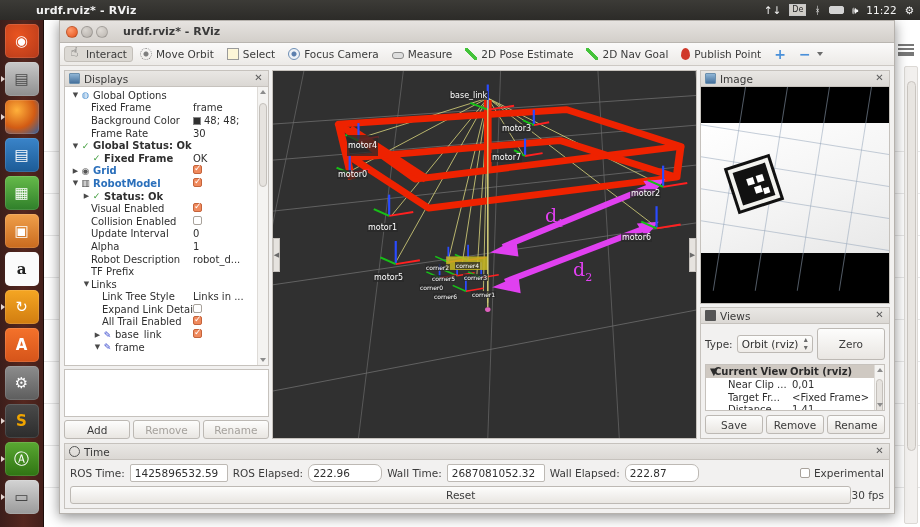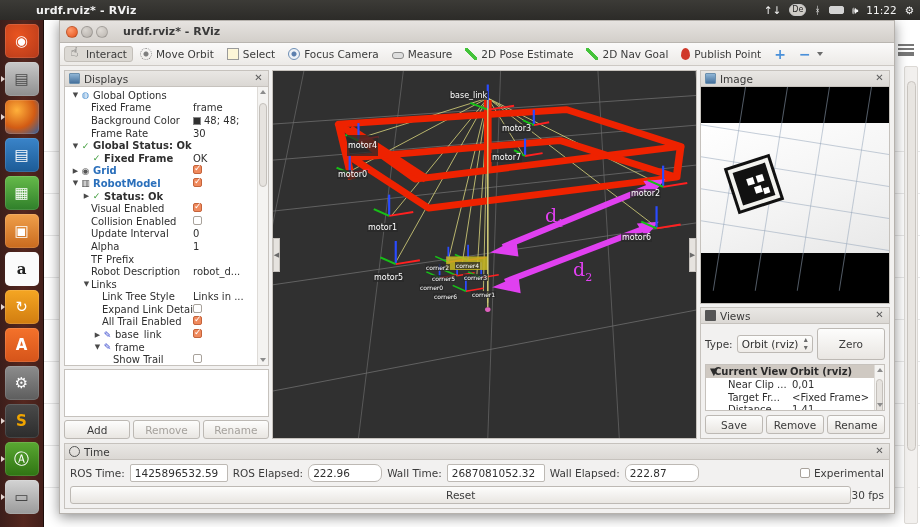--- a/index.html
+++ b/index.html
@@ -13,21 +13,21 @@
 
   
   #top-panel {
     position:absolute; left:0; top:0; width:920px; height:20px;
     background: linear-gradient(to bottom,#3c3b37,#2c2b28);
     color:#e8e8e8; display:flex; align-items:center;
   }
   #top-panel .title { margin-left:36px; font-weight:bold; font-size:11px; color:#f2f2f2; letter-spacing:.2px;}
   #panel-indicators { position:absolute; right:6px; top:0; height:20px; display:flex; align-items:center; gap:8px; color:#fff; font-size:10.5px;}
   .ind { opacity:.95; display:flex; align-items:center; }
-  .kbd-box { border:1px solid #cfcfcf; background:#d8d5cf; color:#2b2b2b; font-size:8px; padding:0 2px; border-radius:6px; line-height:10px;}
+  .kbd-box { border:1px solid #cfcfcf; background:#d8d5cf; color:#2b2b2b; font-size:8px; padding:0 2px; border-radius:0; line-height:10px;}
 
   
   #launcher {
     position:absolute; left:0; top:20px; width:44px; height:507px;
     background: linear-gradient(to right,#3c1e1a,#55271f 55%,#431f1a);
     border-right:1px solid #1c0d0a;
     display:flex; flex-direction:column; align-items:center; padding-top:2px;
   }
   .launcher-icon {
     width:34px; height:34px; margin:2px 0; border-radius:5px;
@@ -421,27 +421,27 @@
             </div>
             <div class="trow">
               <span style="width: 15px; flex: 0 0 auto;"></span>
               <span class="arrow"></span>
               <span class="lbl">Alpha</span>
               <span class="val">1</span>
             </div>
             <div class="trow">
               <span style="width: 15px; flex: 0 0 auto;"></span>
               <span class="arrow"></span>
-              <span class="lbl">TF Prefix</span>
-            </div>
-            <div class="trow">
-              <span style="width: 15px; flex: 0 0 auto;"></span>
-              <span class="arrow"></span>
               <span class="lbl">Robot Description</span>
               <span class="val">robot_d...</span>
+            </div>
+            <div class="trow">
+              <span style="width: 15px; flex: 0 0 auto;"></span>
+              <span class="arrow"></span>
+              <span class="lbl">TF Prefix</span>
             </div>
             <div class="trow">
               <span style="width: 15px; flex: 0 0 auto;"></span>
               <span class="arrow">▼</span>
               <span class="lbl">Links</span>
             </div>
             <div class="trow">
               <span style="width: 26px; flex: 0 0 auto;"></span>
               <span class="arrow"></span>
               <span class="lbl">Link Tree Style</span>
@@ -464,26 +464,20 @@
               <span class="arrow">▶</span>
               <span class="tico" style="color: rgb(51, 68, 204);">✎</span>
               <span class="lbl">base_link</span>
               <span class="val"><span class="check on"></span></span>
             </div>
             <div class="trow">
               <span style="width: 26px; flex: 0 0 auto;"></span>
               <span class="arrow">▼</span>
               <span class="tico" style="color: rgb(51, 68, 204);">✎</span>
               <span class="lbl">frame</span>
-            </div>
-            <div class="trow">
-              <span style="width: 37px; flex: 0 0 auto;"></span>
-              <span class="arrow"></span>
-              <span class="lbl">Show Trail</span>
-              <span class="val"><span class="check"></span></span>
             </div>
           </div>
         <div id="tree-scroll">
           <div class="sb-arrow sb-up"></div>
           <div class="thumb"></div>
           <div class="sb-arrow sb-dn"></div>
         </div>
       </div>
       <div id="displays-desc"></div>
       <div id="displays-btns">

